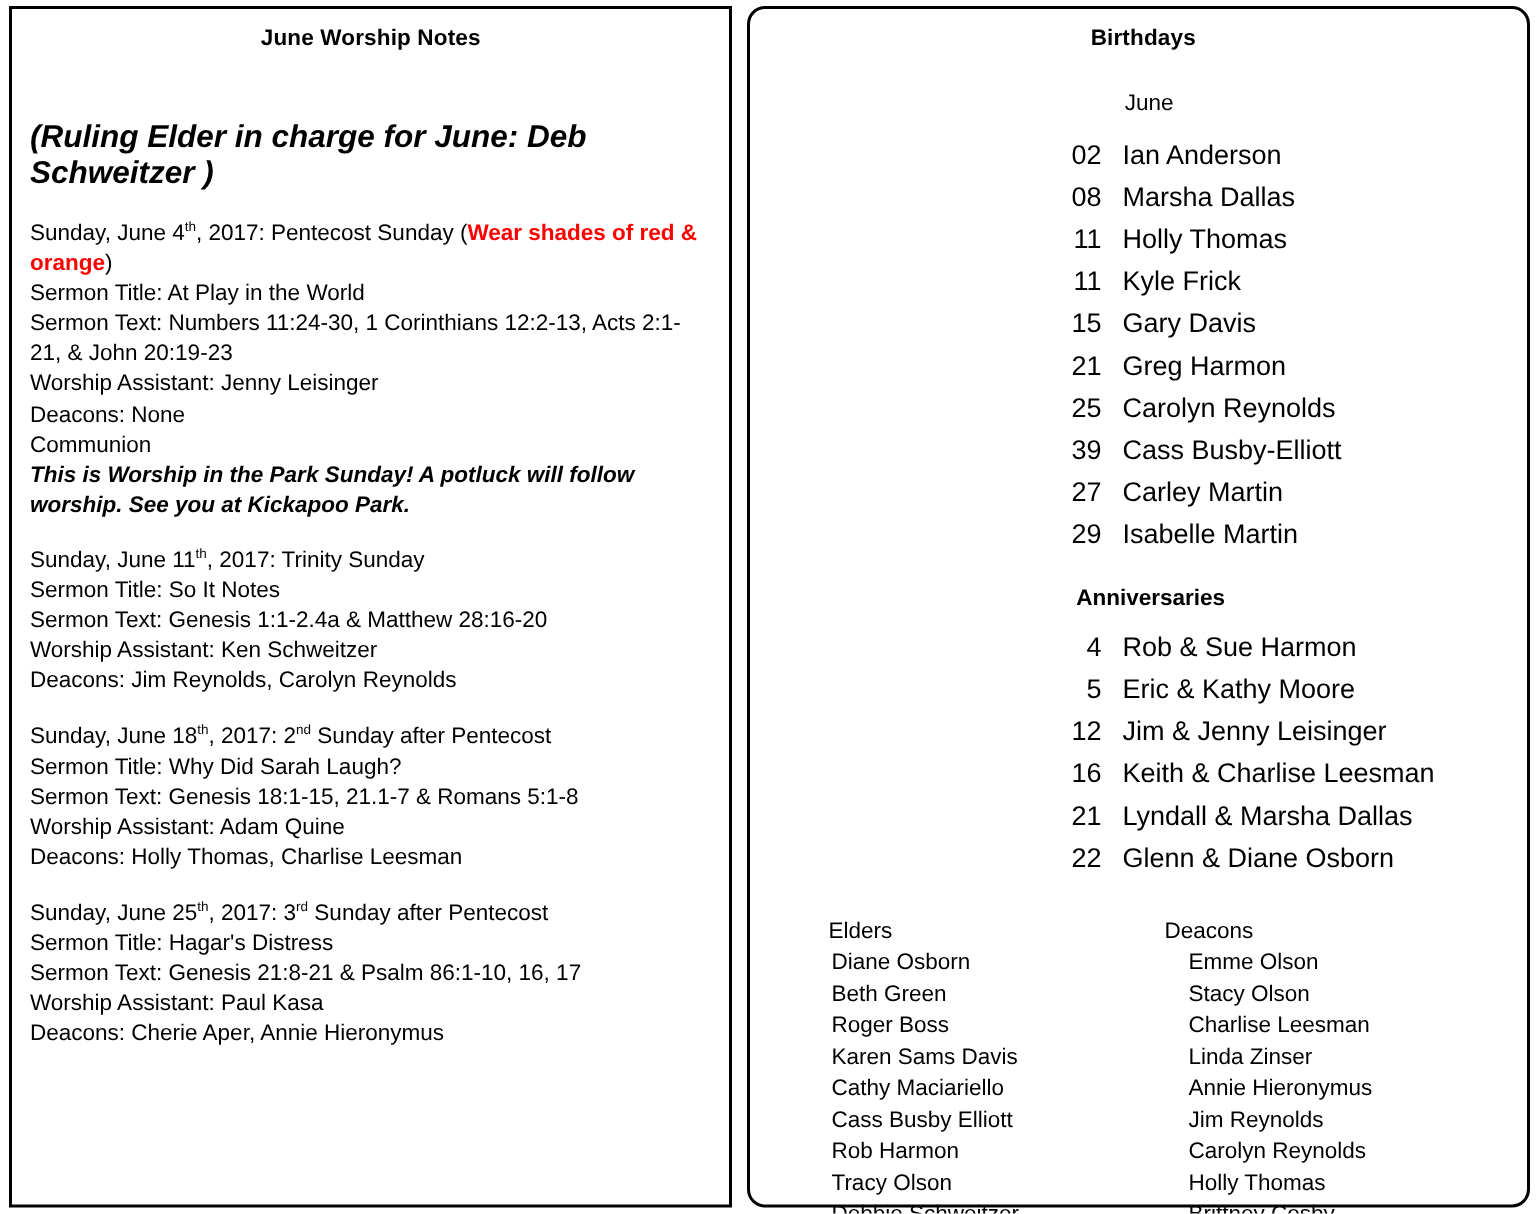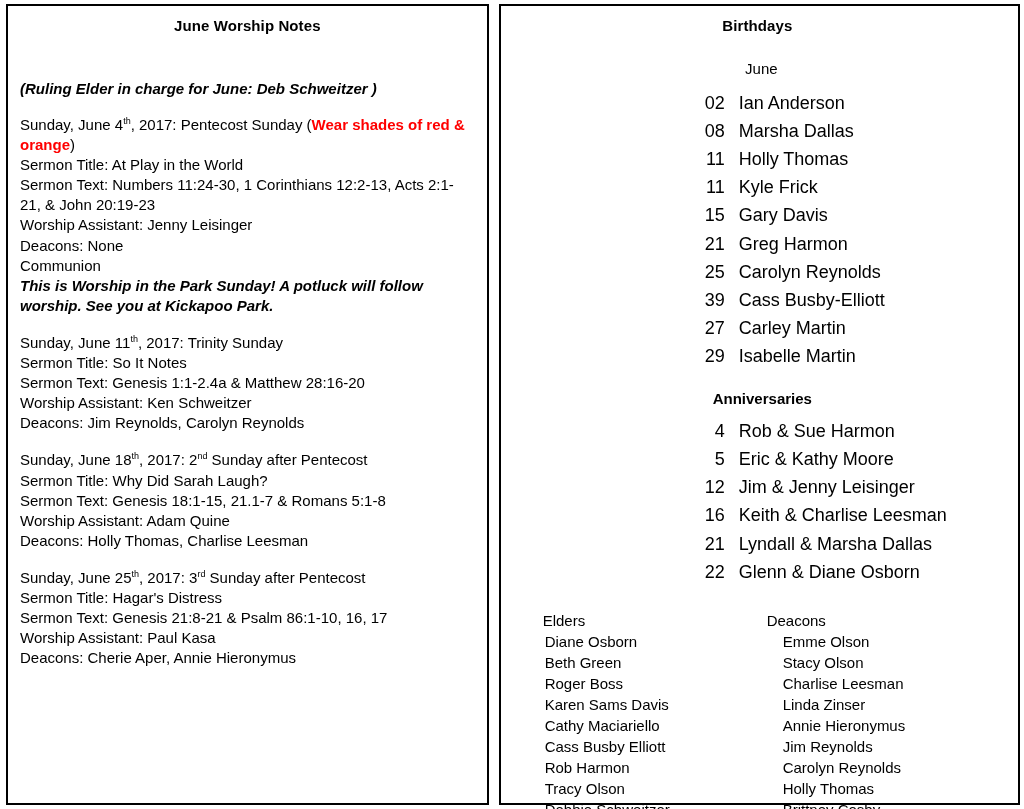--- a/index.html
+++ b/index.html
@@ -28,34 +28,35 @@
     box-sizing: border-box;
     background: #fff;
     position: relative;
   }
   .panel-left {
     width: 518px;
     padding: 8px 12px 0 12px;
   }
   .panel-right {
     width: 560px;
-    padding: 8px 12px 0 8px;
+    padding: 8px 12px 0 18px;
+    border-radius: 12px;
   }
   .panel-title {
     text-align: center;
     font-weight: bold;
     font-size: 15px;
     margin: 3px 0 0 0;
     letter-spacing: 0.1px;
   }
   .gap-lg { height: 46px; }
   .ruling-elder {
     font-style: italic;
     font-weight: bold;
-    font-size: 15px;
+    font-size: 21px;
     margin-bottom: 18px;
   }
   .svc-block {
     margin-bottom: 17px;
     font-size: 15px;
     line-height: 1.34;
   }
   .svc-line {
     white-space: normal;
   }

